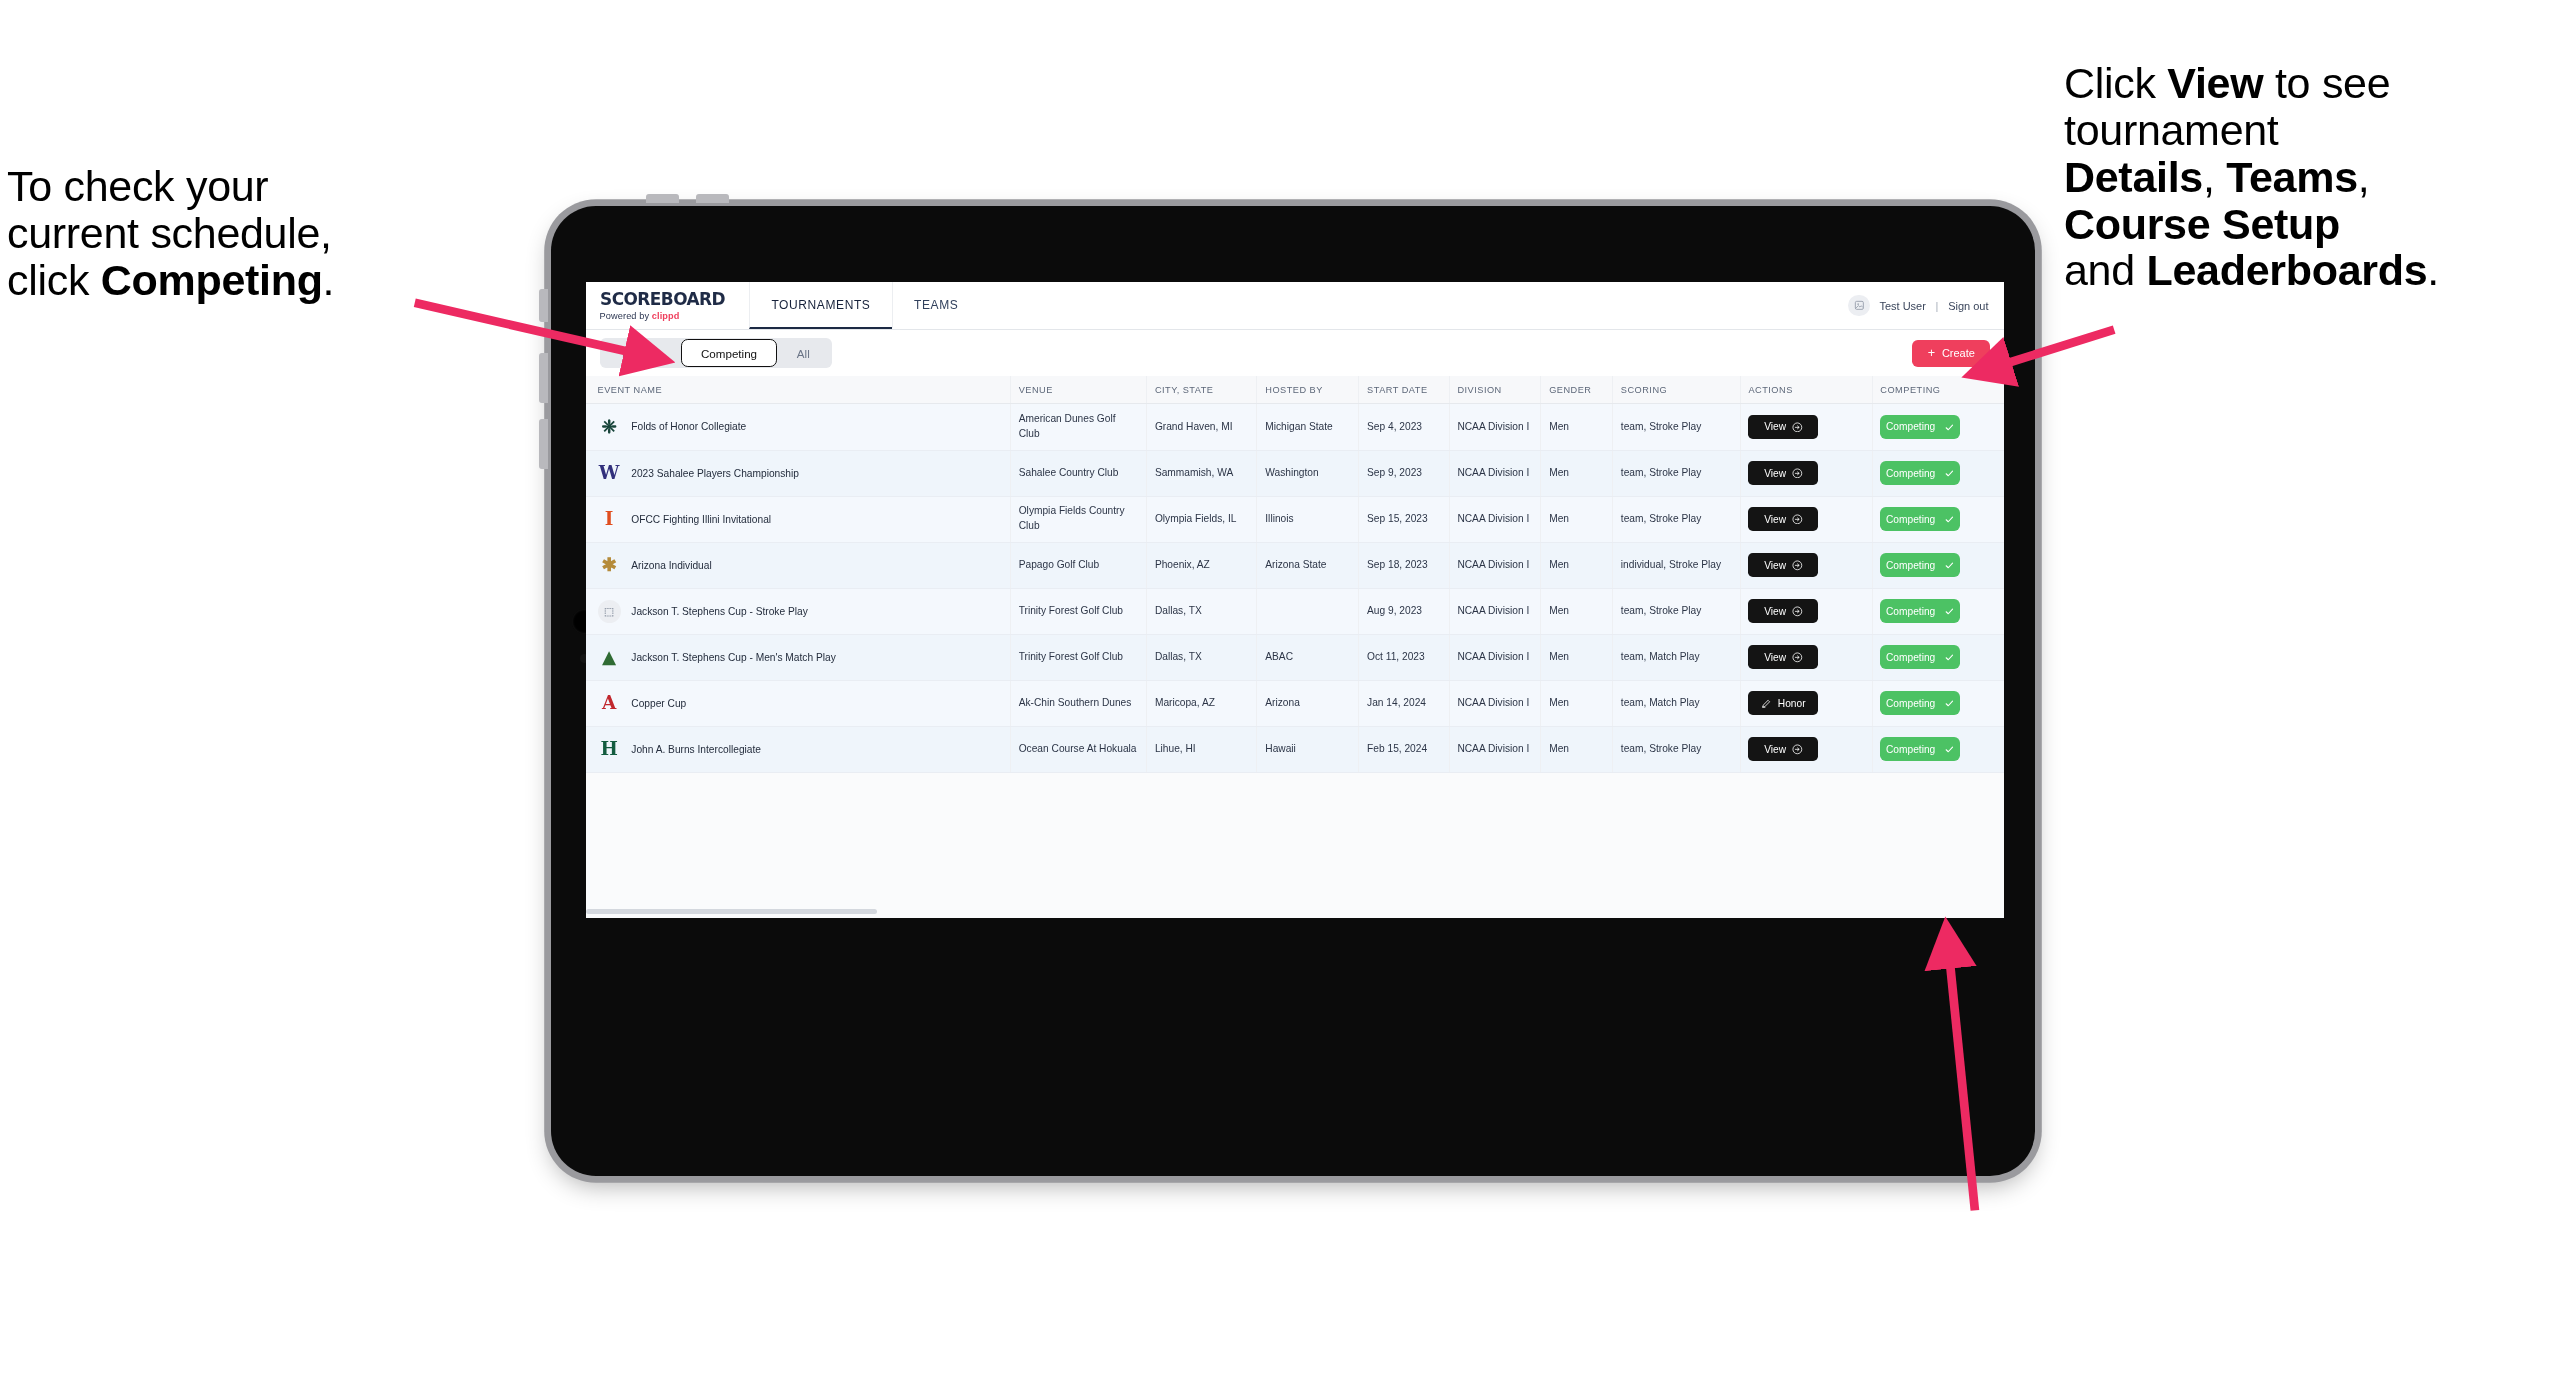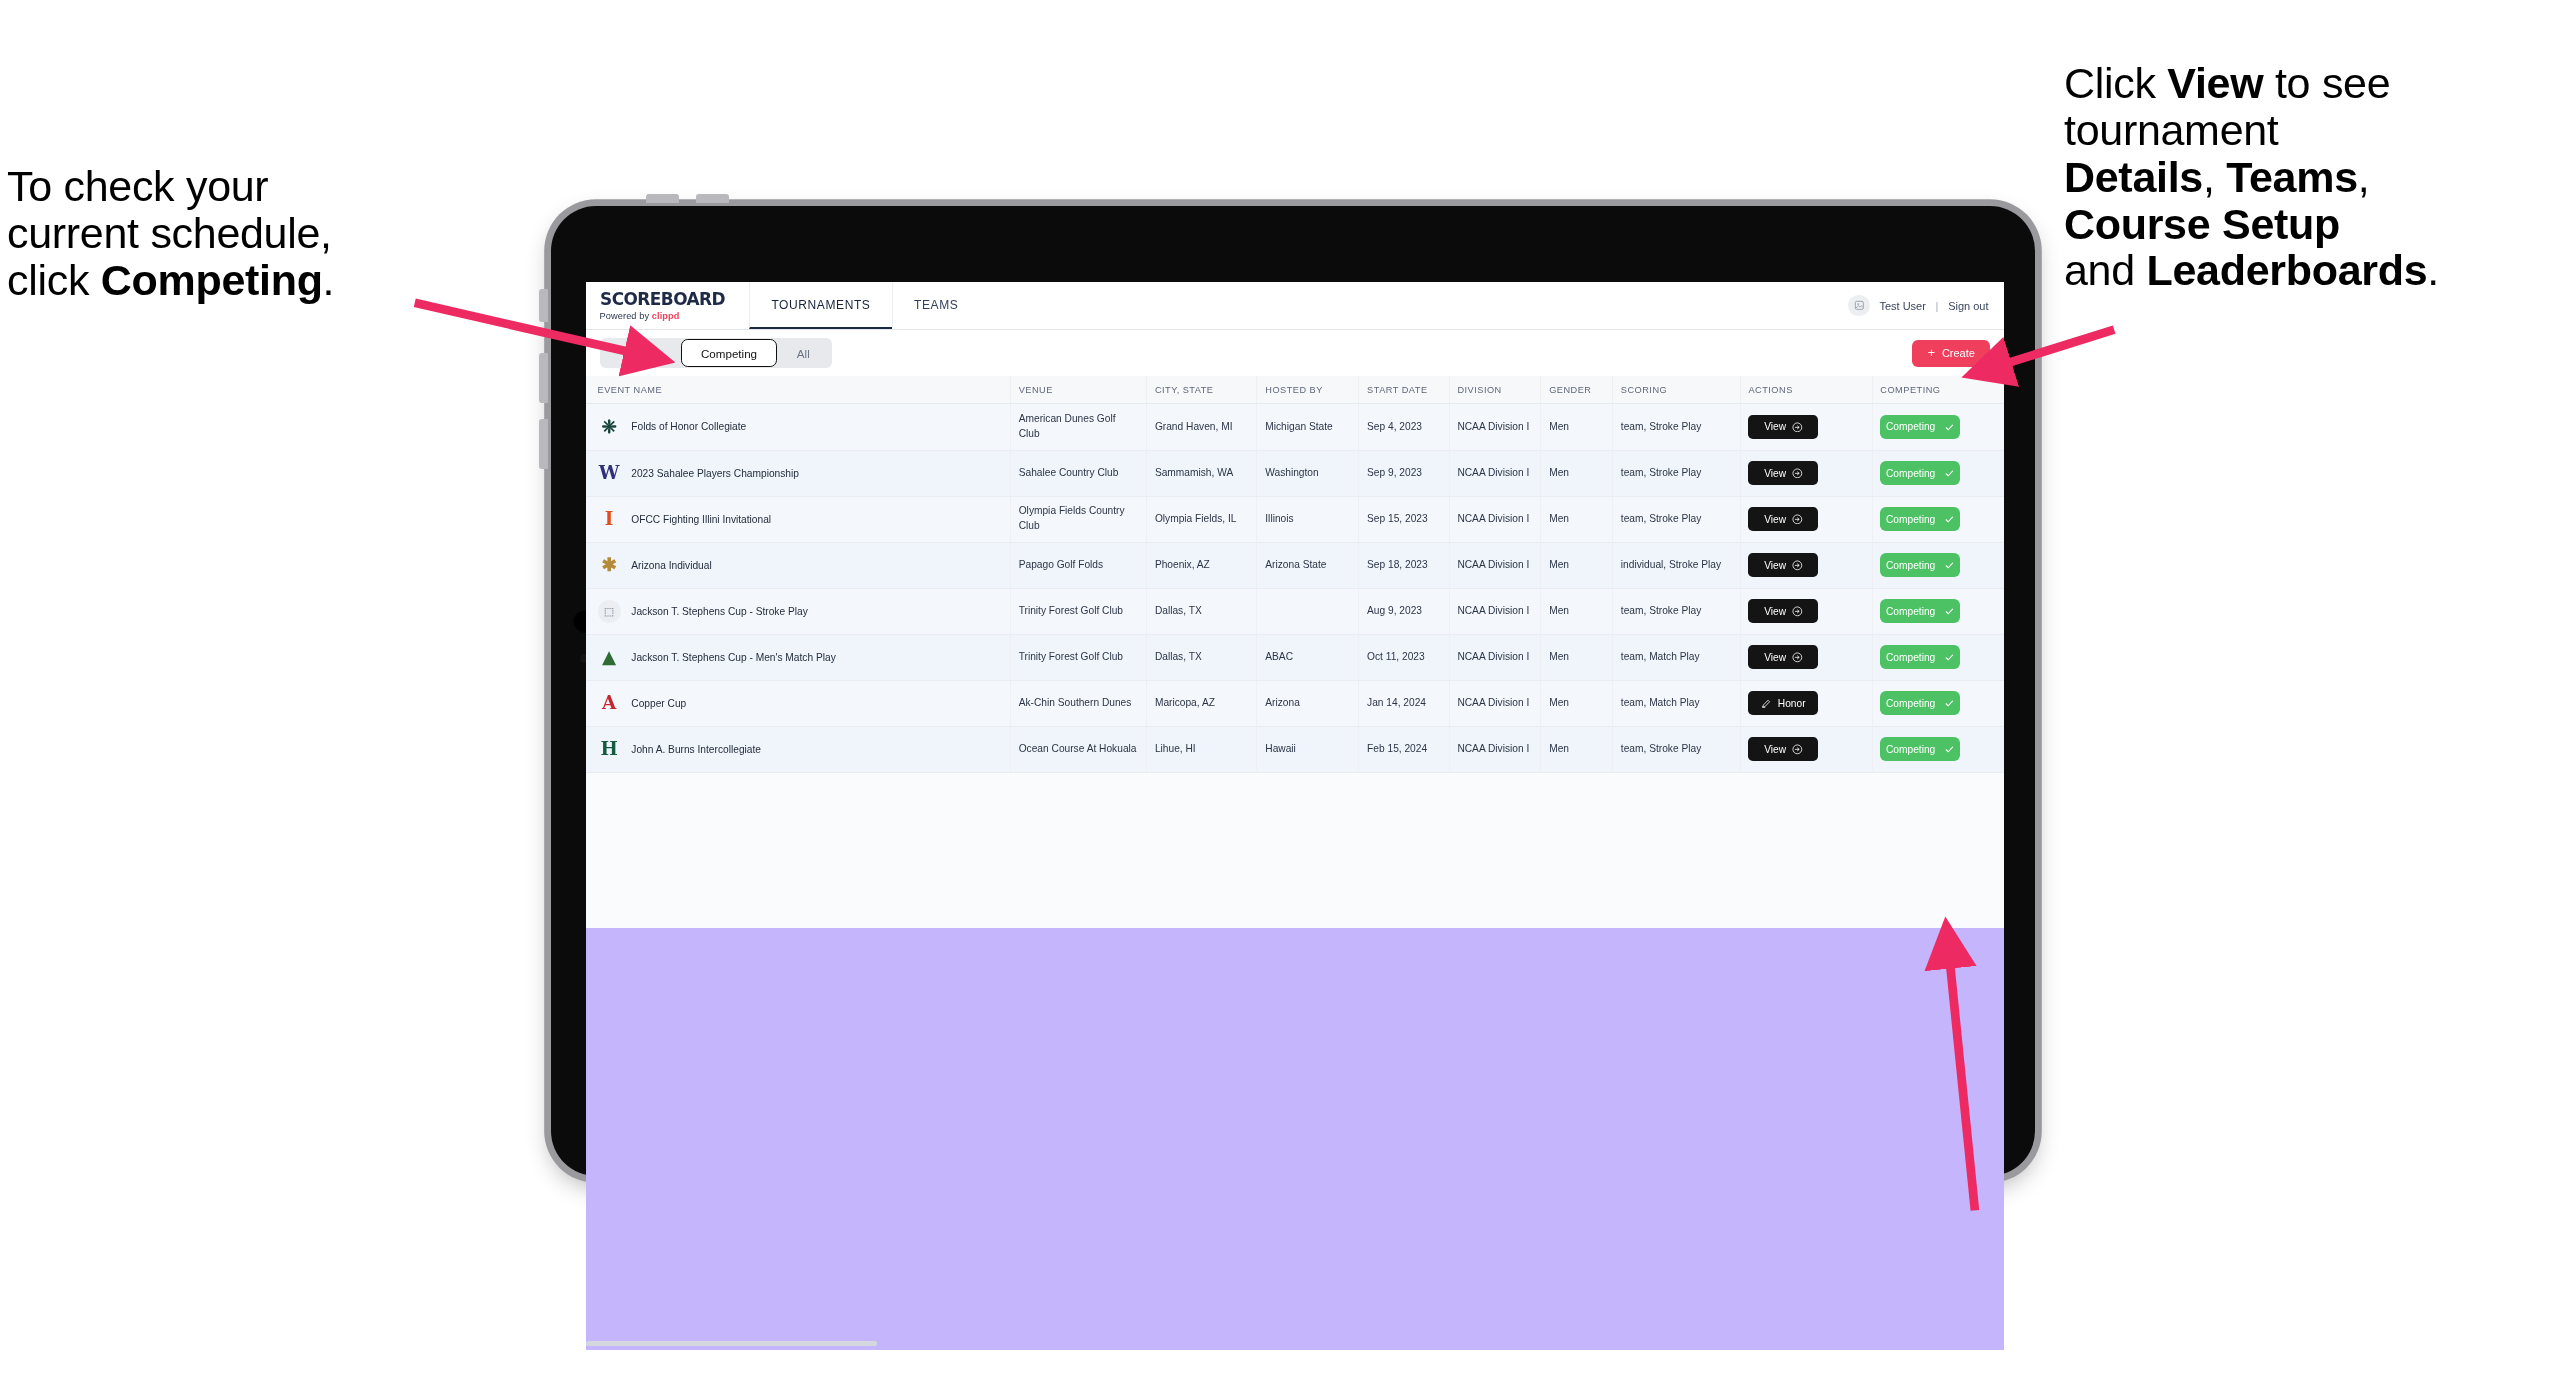--- a/index.html
+++ b/index.html
@@ -61,21 +61,21 @@
   }
   .camera-dot {
     position: absolute; left: 29px; top: 448px;
     width: 8.7px; height: 8.7px; border-radius: 50%; background: #141414;
   }
 
   
   #screen {
     position: absolute;
     left: 35px; top: 76px;
-    width: 1418px; height: 1068px;
+    width: 1418px; height: 636px;
     background: #c4b5fd;
     overflow: hidden;
   }
 
   
   #topbar {
     height: 48px; background: #fff; display: flex; align-items: stretch;
     border-bottom: 1px solid #e3e6ea; position: relative;
   }
   #brand {
@@ -390,21 +390,21 @@
                     </span>
                   </span></td>
               </tr>
               <tr>
                 <td>
                   <div class="evt">
                     <span class="logo" style="color:#b58b3a">✱</span>
                     <span class="evt-name">Arizona Individual</span>
                   </div>
                 </td>
-                <td class="cell-two">Papago Golf Folds</td>
+                <td class="cell-two">Papago Golf Club</td>
                 <td class="cell-two">Phoenix, AZ</td>
                 <td class="cell-two">Arizona State</td>
                 <td class="cell-two">Sep 18, 2023</td>
                 <td class="cell-two">NCAA Division I</td>
                 <td class="cell-two">Men</td>
                 <td class="cell-two">individual, Stroke Play</td>
                 <td class="actions-cell"><span class="btn-dark">
                     <span>View</span>
                     <span class="ico">
                       <svg width="10.7" height="10.7" viewBox="0 0 16 16">

